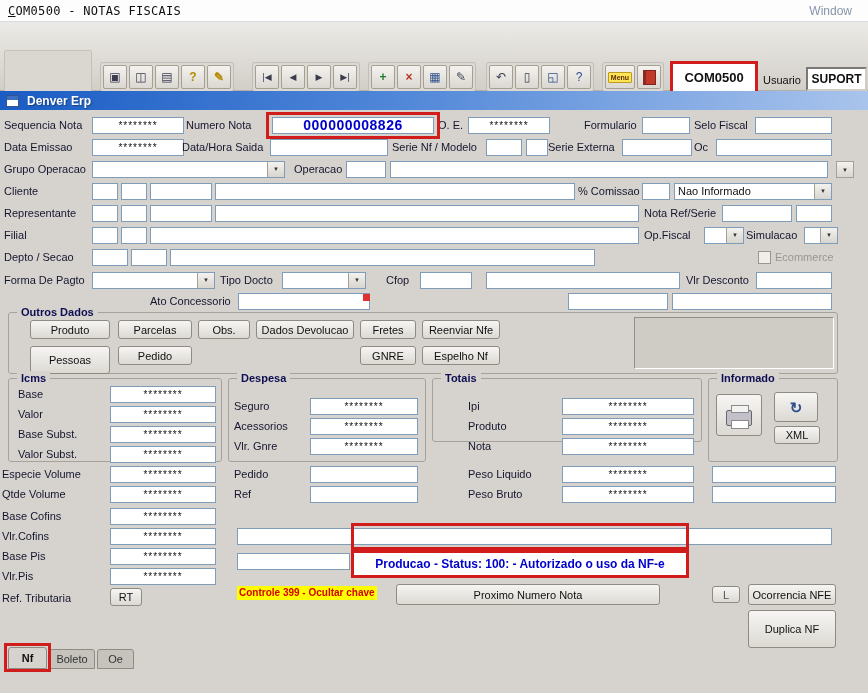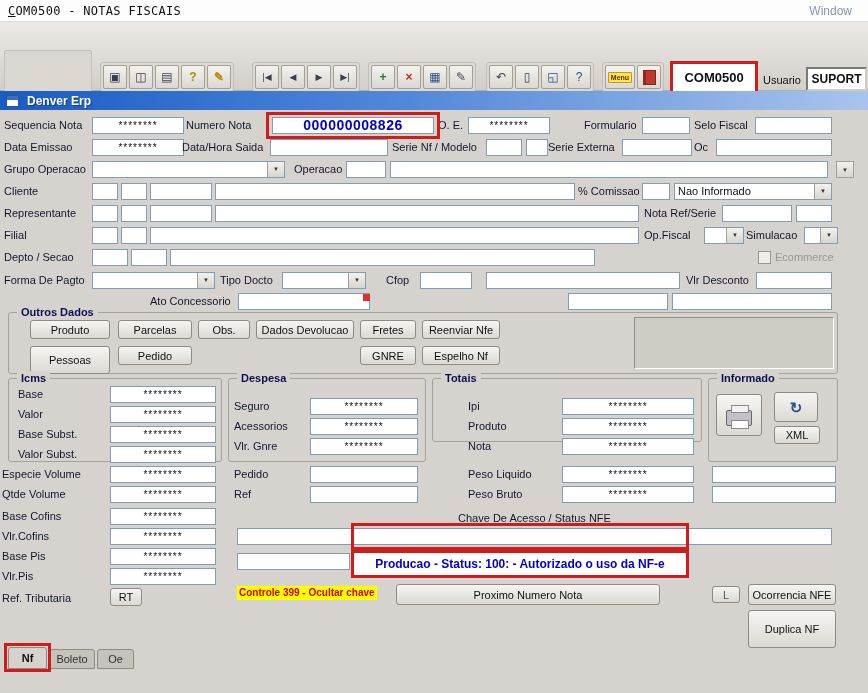--- a/index.html
+++ b/index.html
@@ -303,21 +303,20 @@
   <div class="lbl" style="left:234px;top:466px;width:72px">Pedido</div>
   <div class="fld" style="left:310px;top:466px;width:108px"></div>
   <div class="lbl" style="left:234px;top:486px;width:72px">Ref</div>
   <div class="fld" style="left:310px;top:486px;width:108px"></div>
 
   <div class="lbl" style="left:468px;top:466px;width:88px">Peso Liquido</div>
   <div class="fld stars" style="left:562px;top:466px;width:132px">********</div>
   <div class="lbl" style="left:468px;top:486px;width:88px">Peso Bruto</div>
   <div class="fld stars" style="left:562px;top:486px;width:132px">********</div>
 
-  <div class="chave-header lbl" style="left:237px;top:510px;width:595px;text-align:center">Chave De Acesso / Status NFE</div>
   <div class="fld" style="left:237px;top:528px;width:595px"></div>
   <div class="redbox" style="left:351px;top:523px;width:338px;height:27px"></div>
   <div class="fld" style="left:237px;top:553px;width:113px"></div>
   <div class="statusbox" style="left:351px;top:550px;width:338px;height:28px">Producao - Status: 100: - Autorizado o uso da NF-e</div>
 
   <div class="controle" style="left:237px;top:586px">Controle 399 -  Ocultar chave</div>
   <div class="btn" style="left:396px;top:584px;width:264px;height:21px">Proximo Numero Nota</div>
   <div class="btn" style="left:712px;top:586px;width:28px;height:17px;color:#555">L</div>
   <div class="btn" style="left:748px;top:584px;width:88px;height:21px">Ocorrencia NFE</div>
   <div class="btn" style="left:748px;top:610px;width:88px;height:38px">Duplica NF</div>

